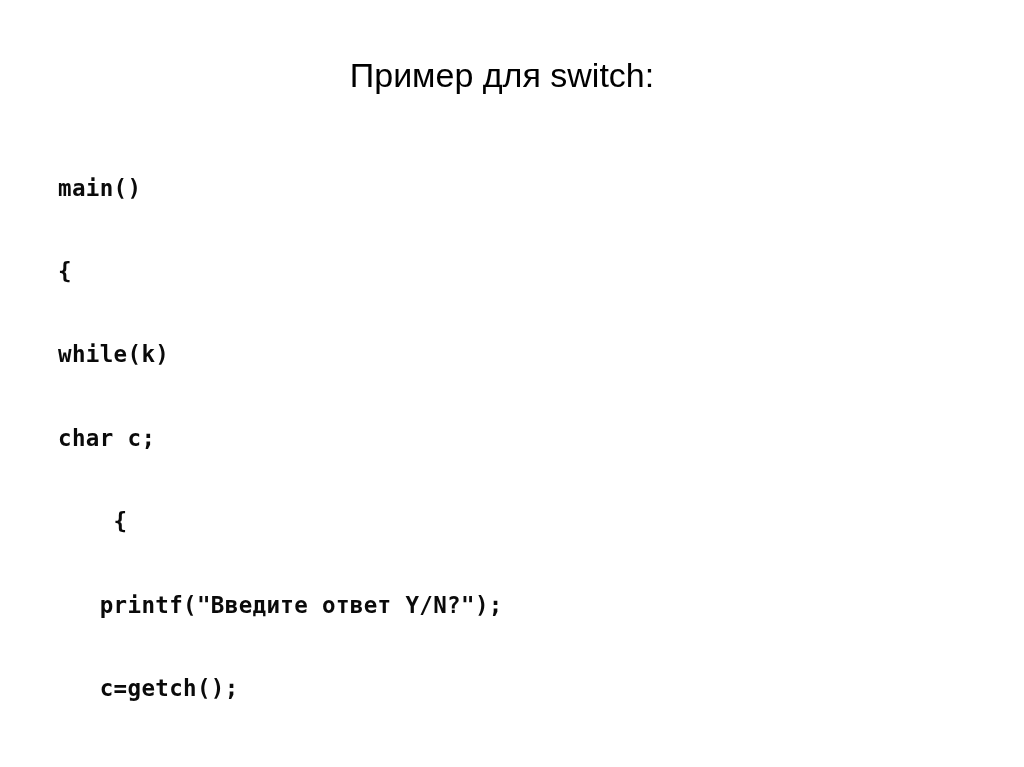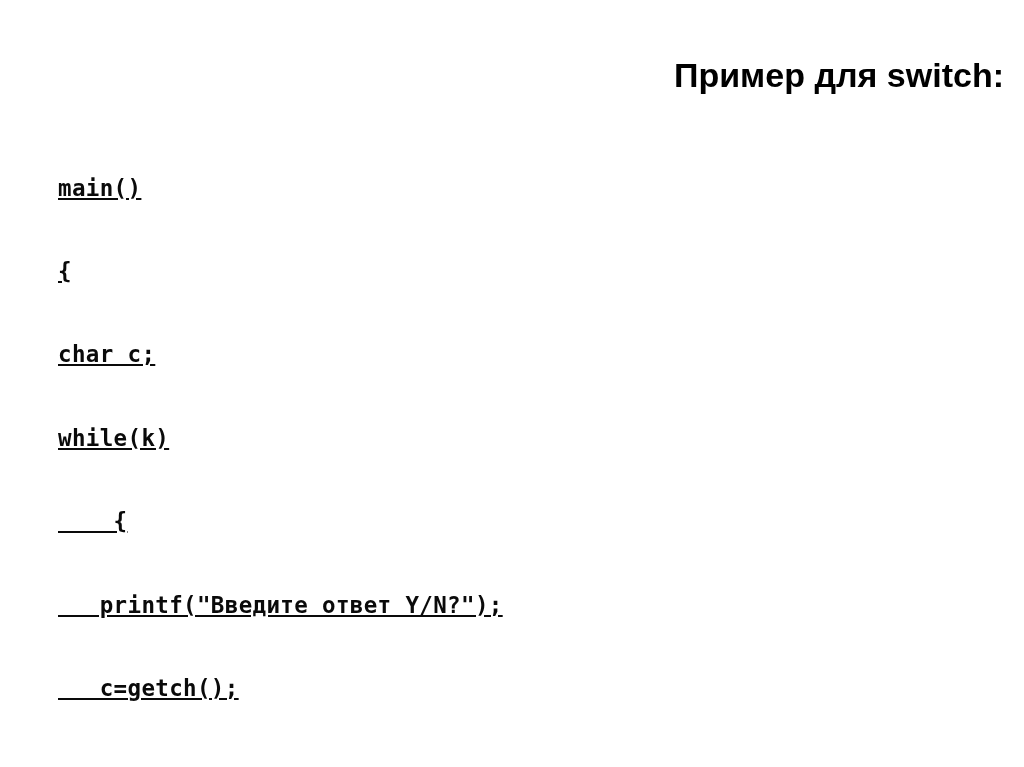--- a/index.html
+++ b/index.html
@@ -17,59 +17,58 @@
     position: relative;
     width: 1024px;
     height: 767px;
     background: #ffffff;
   }
   .slide-title {
     position: absolute;
     left: 0;
     top: 55px;
     width: 1004px;
-    text-align: right;
+    text-align: center;
     font-family: "Liberation Sans", sans-serif;
     font-size: 34px;
-    font-weight: 700;
+    font-weight: 400;
     color: #000000;
     letter-spacing: 0px;
     line-height: 40px;
     white-space: pre;
   }
   .code-block {
     position: absolute;
     left: 58px;
     top: 119px;
     font-family: "DejaVu Sans Mono", monospace;
     font-size: 22.5px;
     font-weight: bold;
     color: #0a0a0a;
     line-height: 27.8px;
     letter-spacing: 0.35px;
     white-space: pre;
   }
   .code-line {
     white-space: pre;
     height: 27.8px;
-    text-decoration: underline;
   }
 </style>
 </head>
 <body>
 
 <div class="slide">
 
   <div class="slide-title">Пример для switch:</div>
 
   <div class="code-block">
     <div class="code-line">main()</div>
     <div class="code-line">{</div>
+    <div class="code-line">while(k)</div>
     <div class="code-line">char c;</div>
-    <div class="code-line">while(k)</div>
     <div class="code-line">    {</div>
     <div class="code-line">   printf("Введите ответ Y/N?");</div>
     <div class="code-line">   c=getch();</div>
     
     
     
     
     
     
     

